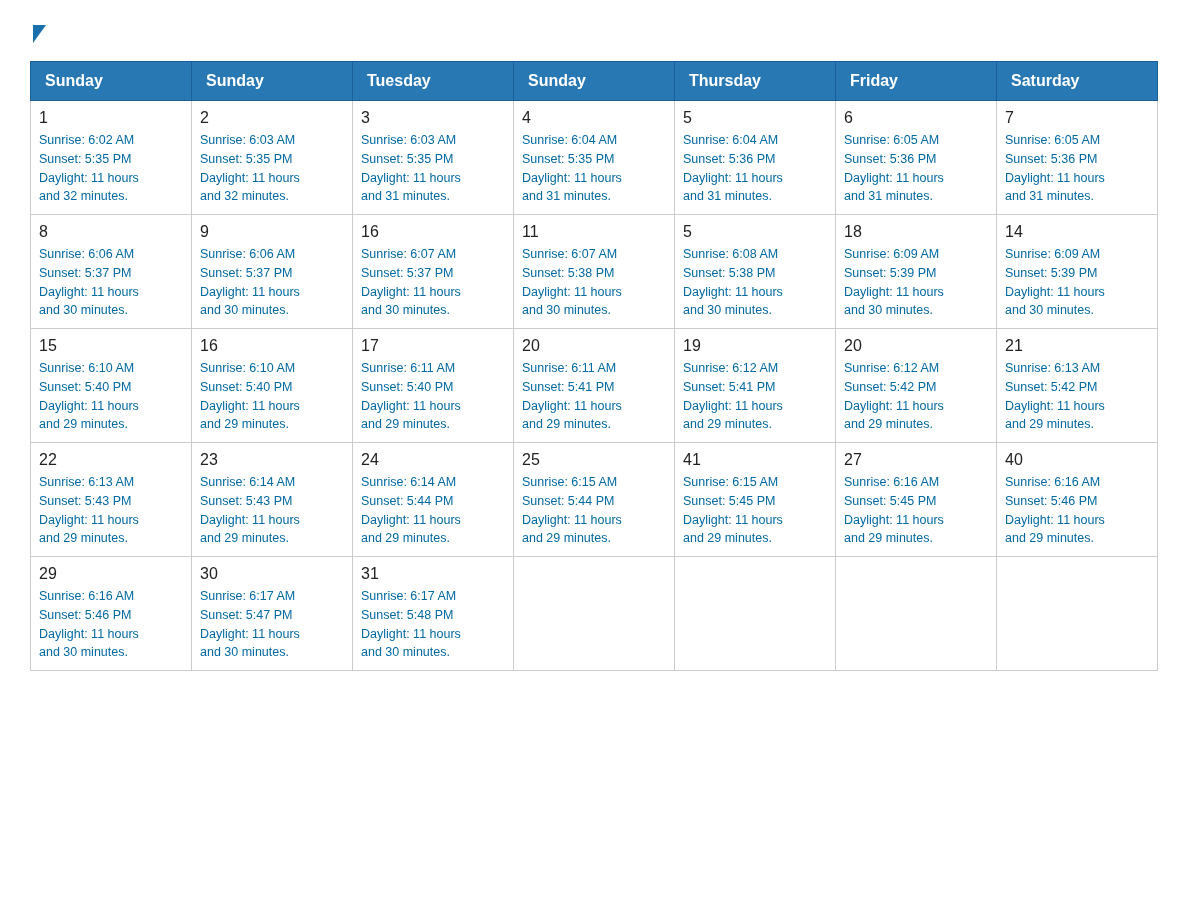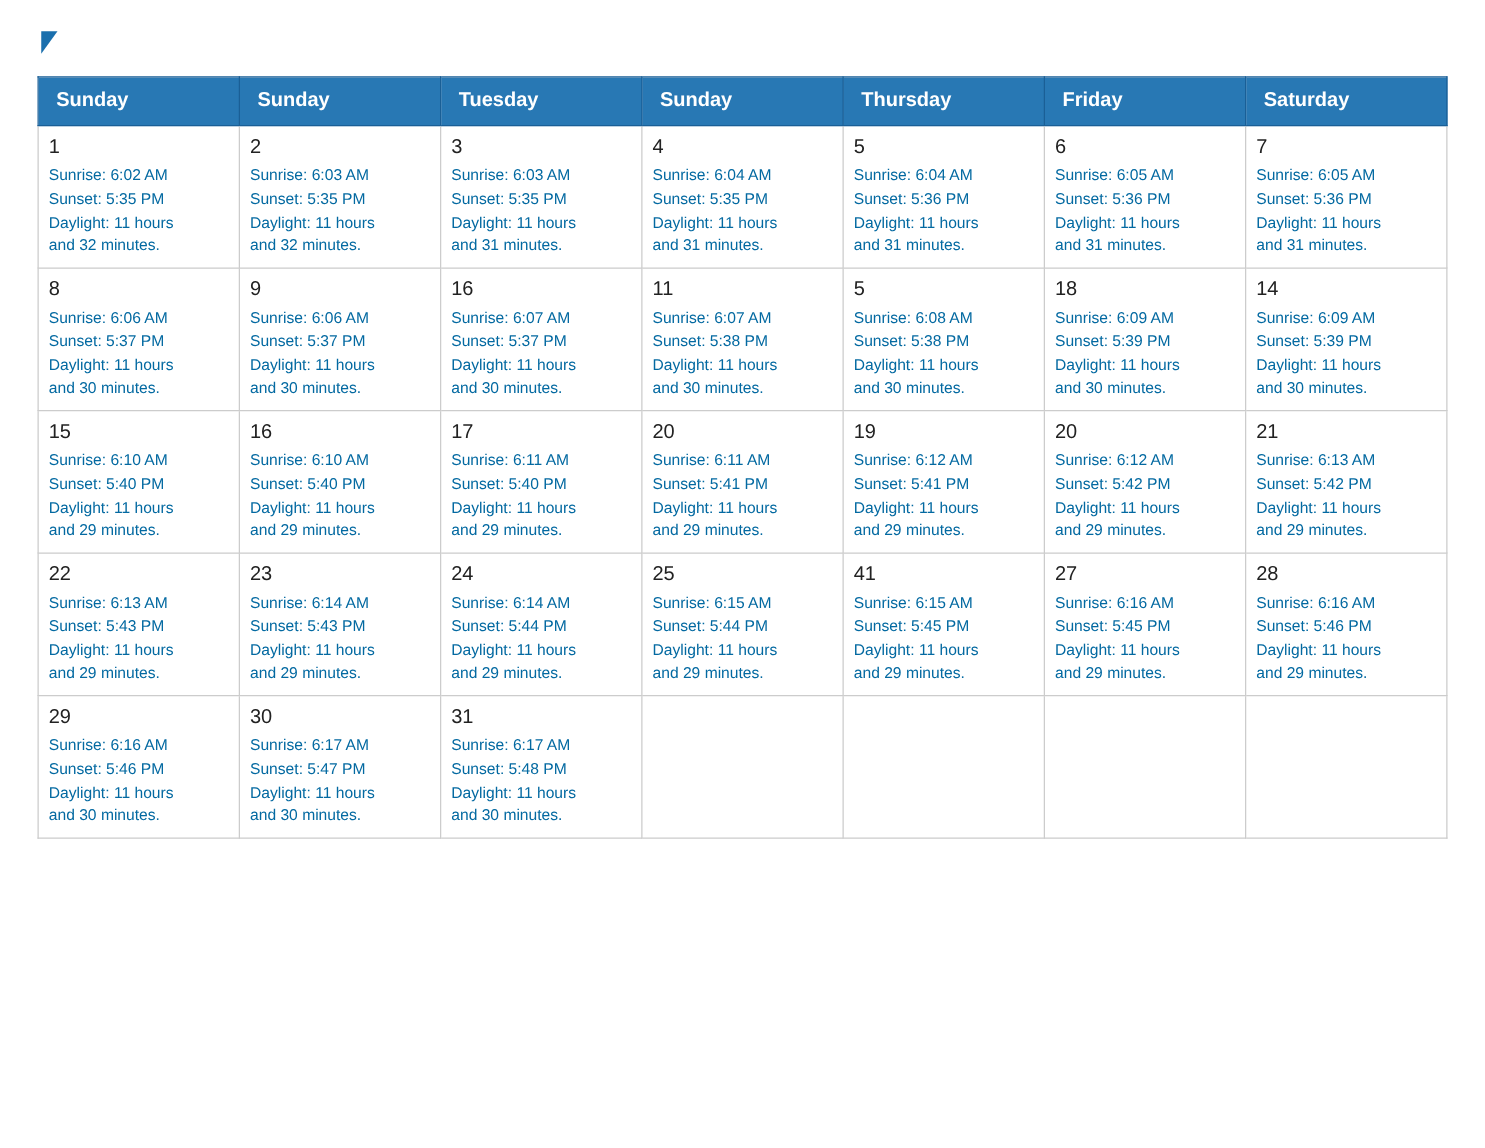--- a/index.html
+++ b/index.html
@@ -247,21 +247,21 @@
         </td>
         <td>
           <span class="day-number">41</span>
           <div class="day-info">Sunrise: 6:15 AM<br>Sunset: 5:45 PM<br>Daylight: 11 hours<br>and 29 minutes.</div>
         </td>
         <td>
           <span class="day-number">27</span>
           <div class="day-info">Sunrise: 6:16 AM<br>Sunset: 5:45 PM<br>Daylight: 11 hours<br>and 29 minutes.</div>
         </td>
         <td>
-          <span class="day-number">28</span>
+          <span class="day-number">40</span>
           <div class="day-info">Sunrise: 6:16 AM<br>Sunset: 5:46 PM<br>Daylight: 11 hours<br>and 29 minutes.</div>
         </td>
       </tr>
       <tr>
         <td>
           <span class="day-number">29</span>
           <div class="day-info">Sunrise: 6:16 AM<br>Sunset: 5:46 PM<br>Daylight: 11 hours<br>and 30 minutes.</div>
         </td>
         <td>
           <span class="day-number">30</span>

